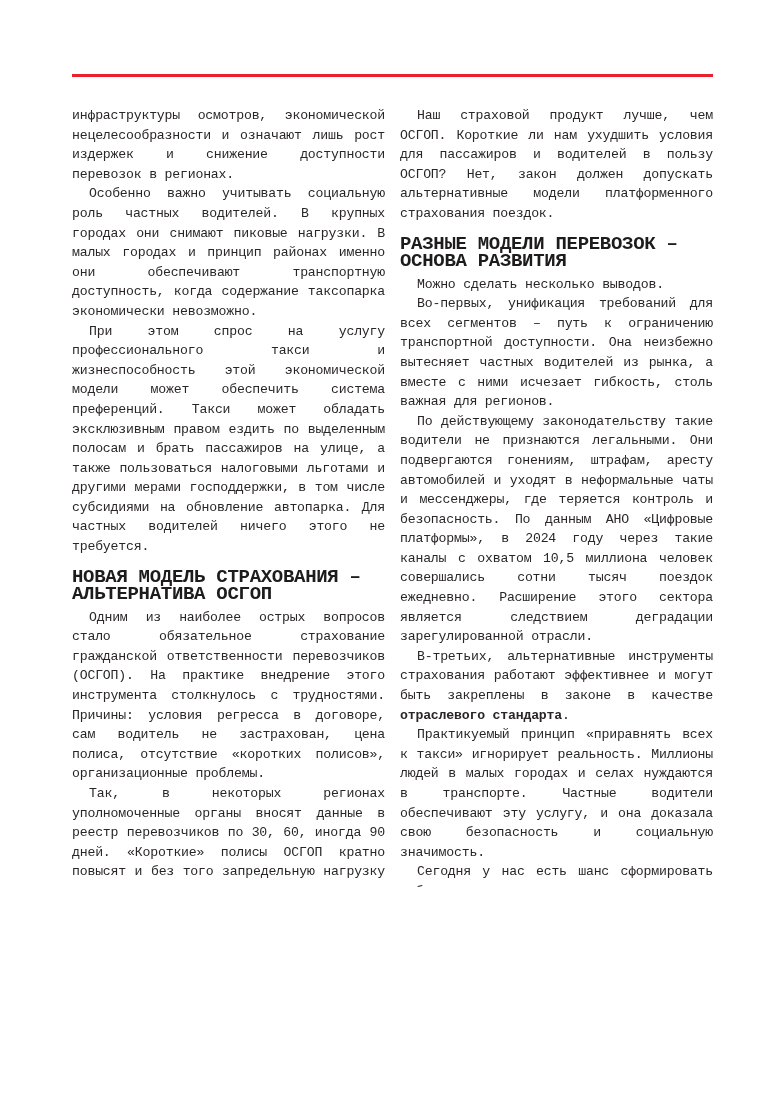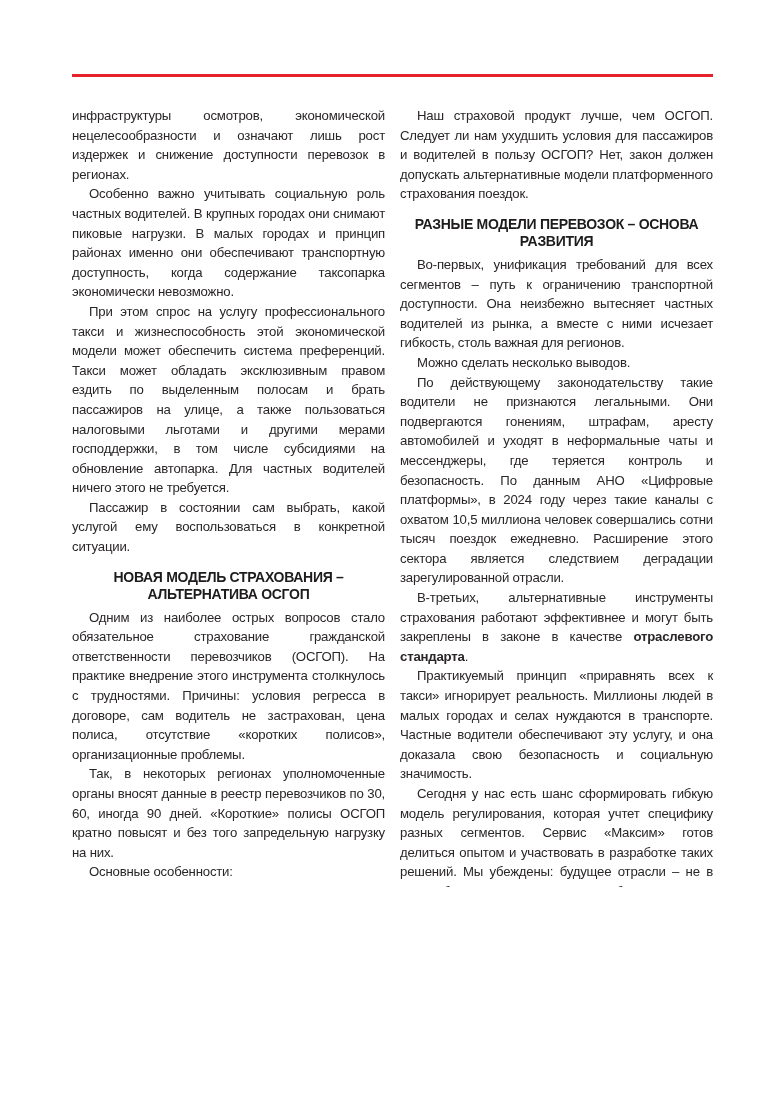--- a/index.html
+++ b/index.html
@@ -2,21 +2,21 @@
 <html lang="ru"><head>
 <meta charset="utf-8">
 <style>
   html, body { margin: 0; padding: 0; background: #ffffff; }
   .page {
     position: relative;
     width: 776px;
     height: 887px;
     background: #ffffff;
     overflow: hidden;
-    font-family: Liberation Sans, sans-serif;
+    font-family: Liberation Mono, monospace;
     color: #2a2627;
   }
   .top-rule {
     position: absolute;
     top: 74px;
     left: 72px;
     width: 641px;
     height: 3px;
   }
   .columns {
@@ -33,26 +33,26 @@
     line-height: 19.6px;
     letter-spacing: -0.2px;
     text-align: justify;
   }
   .col p {
     margin: 0;
     text-indent: 17px;
   }
   .col p.no-indent { text-indent: 0; }
   h2.sec {
-    font-size: 14px;
+    font-size: 19px;
     line-height: 17.5px;
     font-weight: bold;
     letter-spacing: -0.3px;
     margin: 12px 0 4px 0;
-    text-align: center;
+    text-align: left;
     color: #1d1b1c;
   }
   .features { margin-top: 1px; }
   .feature { display: flex; align-items: flex-start; }
   .feature-number {
     flex: 0 0 34px;
     margin-left: -9px;
     font-size: 41px;
     line-height: 36px;
     font-weight: bold;
@@ -100,42 +100,41 @@
 <div class="page">
 
   <div class="top-rule" style="background: rgb(232, 34, 43);"></div>
 
   <div class="columns">
 
     <div class="col">
       <p class="no-indent">инфраструктуры осмотров, экономической нецелесообразности и означают лишь рост издержек и снижение доступности перевозок в регионах.</p>
       <p>Особенно важно учитывать социальную роль частных водителей. В крупных городах они снимают пиковые нагрузки. В малых городах и принцип районах именно они обеспечивают транспортную доступность, когда содержание таксопарка экономически невозможно.</p>
       <p>При этом спрос на услугу профессионального такси и жизнеспособность этой экономической модели может обеспечить система преференций. Такси может обладать эксклюзивным правом ездить по выделенным полосам и брать пассажиров на улице, а также пользоваться налоговыми льготами и другими мерами господдержки, в том числе субсидиями на обновление автопарка. Для частных водителей ничего этого не требуется.</p>
-      <p>Пассажир в состоянии сам выбрать, какой услугой ему воспользоваться в конкретной ситуации.</p>
 
       <h2 class="sec">НОВАЯ МОДЕЛЬ СТРАХОВАНИЯ – АЛЬТЕРНАТИВА ОСГОП</h2>
       <p>Одним из наиболее острых вопросов стало обязательное страхование гражданской ответственности перевозчиков (ОСГОП). На практике внедрение этого инструмента столкнулось с трудностями. Причины: условия регресса в договоре, сам водитель не застрахован, цена полиса, отсутствие «коротких полисов», организационные проблемы.</p>
       <p>Так, в некоторых регионах уполномоченные органы вносят данные в реестр перевозчиков по 30, 60, иногда 90 дней. «Короткие» полисы ОСГОП кратно повысят и без того запредельную нагрузку на них.</p>
       <p>Основные особенности:</p>
 
       <div class="features">
         <div class="feature">
           <div class="feature-number" style="color: rgb(141, 143, 146);">1</div>
           <div class="feature-text">Доступность. Страхование обходится водителю в 120 рублей в год (10 рублей в месяц) – в 30 раз дешевле средней стоимости полиса ОСГОП.</div>
         </div>
 
       </div>
     </div>
 
     <div class="col">
-      <p>Наш страховой продукт лучше, чем ОСГОП. Следует ли нам ухудшить условия для пассажиров и водителей в пользу ОСГОП? Нет, закон должен допускать альтернативные модели платформенного страхования поездок.</p>
+      <p>Наш страховой продукт лучше, чем ОСГОП. Короткие ли нам ухудшить условия для пассажиров и водителей в пользу ОСГОП? Нет, закон должен допускать альтернативные модели платформенного страхования поездок.</p>
 
       <h2 class="sec">РАЗНЫЕ МОДЕЛИ ПЕРЕВОЗОК – ОСНОВА РАЗВИТИЯ</h2>
+      <p>Можно сделать несколько выводов.</p>
       <p>Во-первых, унификация требований для всех сегментов – путь к ограничению транспортной доступности. Она неизбежно вытесняет частных водителей из рынка, а вместе с ними исчезает гибкость, столь важная для регионов.</p>
-      <p>Можно сделать несколько выводов.</p>
       <p>По действующему законодательству такие водители не признаются легальными. Они подвергаются гонениям, штрафам, аресту автомобилей и уходят в неформальные чаты и мессенджеры, где теряется контроль и безопасность. По данным АНО «Цифровые платформы», в 2024 году через такие каналы с охватом 10,5 миллиона человек совершались сотни тысяч поездок ежедневно. Расширение этого сектора является следствием деградации зарегулированной отрасли.</p>
       <p><span>В-третьих, альтернативные инструменты страхования работают эффективнее и могут быть закреплены в законе в качестве </span><b>отраслевого стандарта</b><span>.</span></p>
 
       <p>Практикуемый принцип «приравнять всех к такси» игнорирует реальность. Миллионы людей в малых городах и селах нуждаются в транспорте. Частные водители обеспечивают эту услугу, и она доказала свою безопасность и социальную значимость.</p>
       <p>Сегодня у нас есть шанс сформировать гибкую модель регулирования, которая учтет специфику разных сегментов. Сервис «Максим» готов делиться опытом и участвовать в разработке таких решений. Мы убеждены: будущее отрасли – не в единообразии, а в разумном многообразии.</p>
 
     </div>
 
   </div>
 

